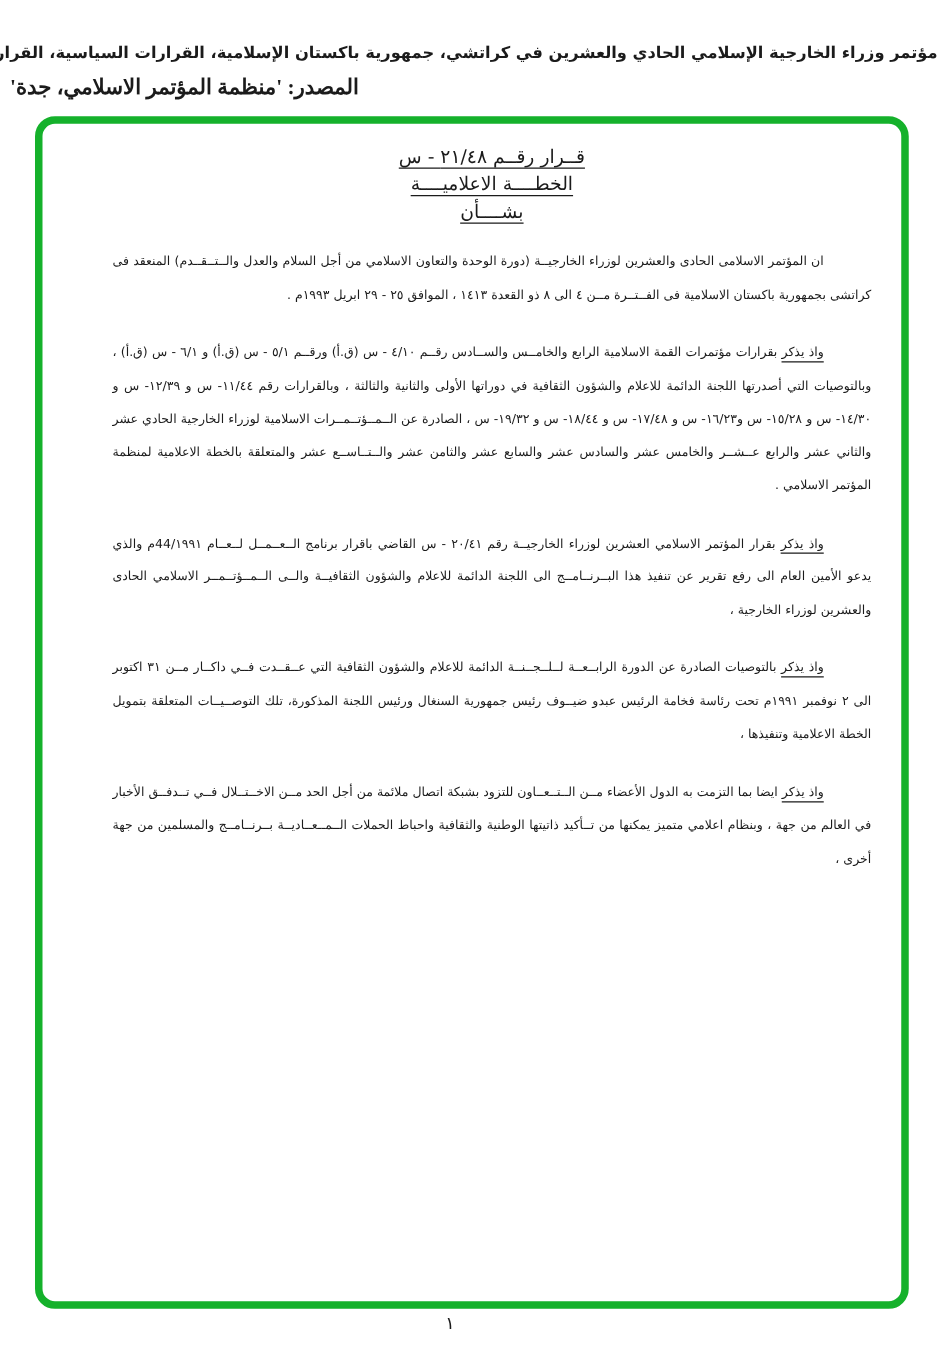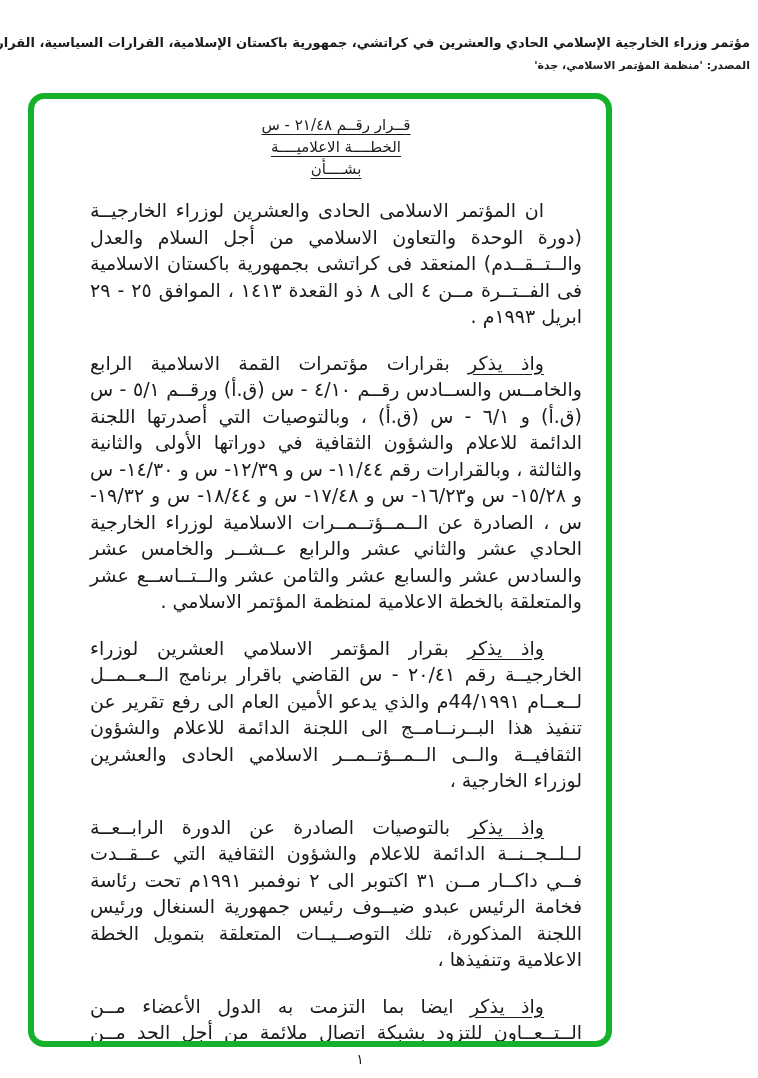--- a/index.html
+++ b/index.html
@@ -12,47 +12,47 @@
   }
   .page { position:absolute; inset:0; background:#ffffff; }
 
   .hdr-line1 {
     position:absolute; top:35px; left:8px; right:8px;
     direction:rtl; text-align:center; white-space:nowrap;
     font-weight:bold; font-size:13px; letter-spacing:0px;
   }
   .hdr-line2 {
     position:absolute; top:59px; left:8px; right:8px;
-    direction:rtl; text-align:right;
-    font-weight:bold; font-size:11px;
+    direction:rtl; text-align:left;
+    font-weight:bold; font-size:17px;font-family:Liberation Serif, serif;
   }
 
   .frame {
     position:absolute; left:28px; top:93px;
-    width:584px; height:954px;
+    width:699px; height:954px;
     border:6px solid #15b12b;
     border-radius:16px;
     overflow:hidden;
   }
   .content {
     direction:rtl;
     padding:15px 24px 0 56px;
   }
   .title-block { text-align:center; font-size:15px; line-height:22px; }
   .title-line {
     display:inline-block;
     text-decoration:underline;
     text-underline-offset:4px;
     letter-spacing:1px;
   }
   .title-block div { line-height:22px; }
 
   .body-text {
     margin-top:17px;
-    font-size:19px;
+    font-size:10px;
     line-height:26.5px;
     text-align:justify;
   }
   .body-text p { margin:0 0 20px 0; text-indent:38px; }
   .lead { text-decoration:underline; text-underline-offset:4px; }
 
   .page-number {
     position:absolute; top:1051px; left:320px; width:80px;
     text-align:center; font-size:14px; direction:rtl;
   }

